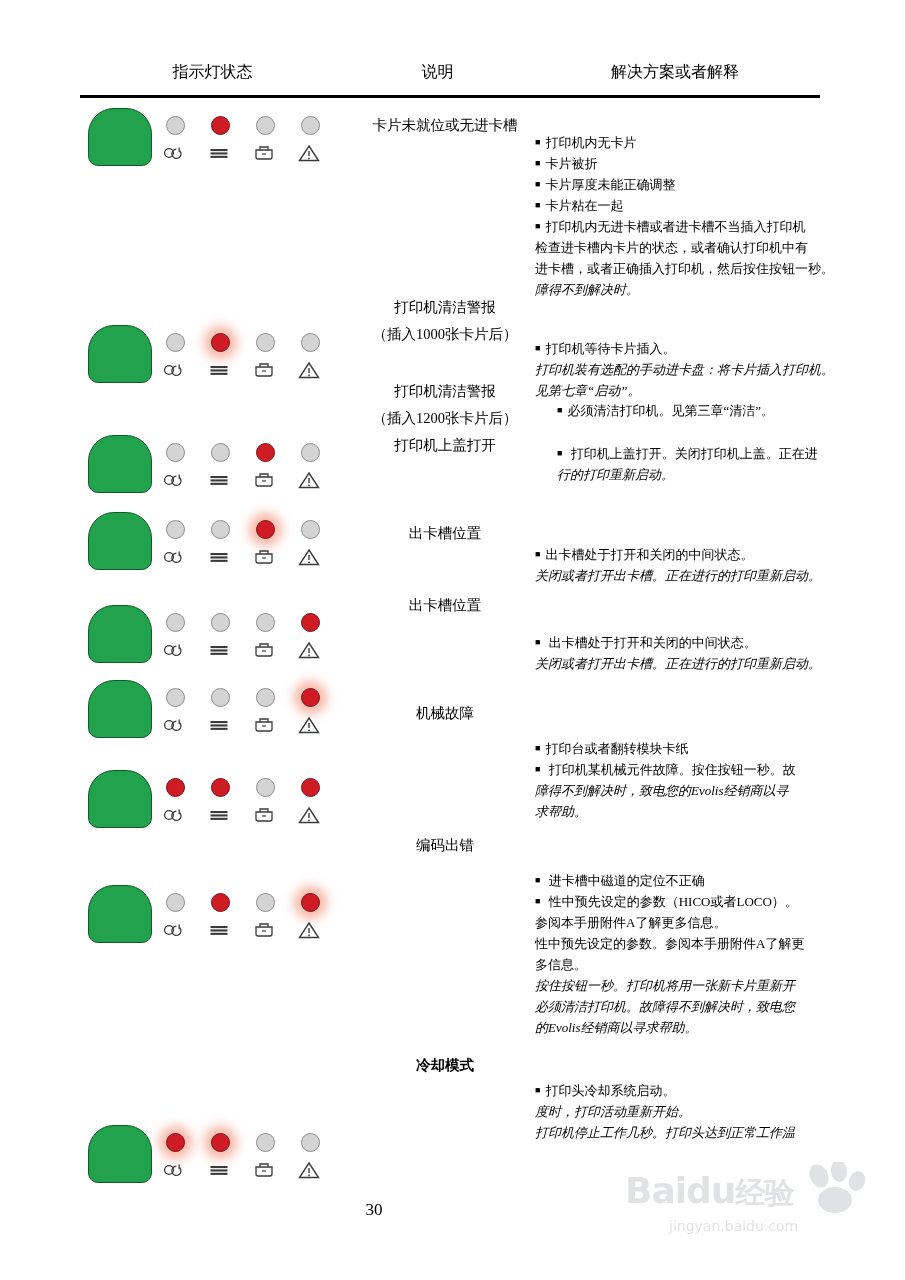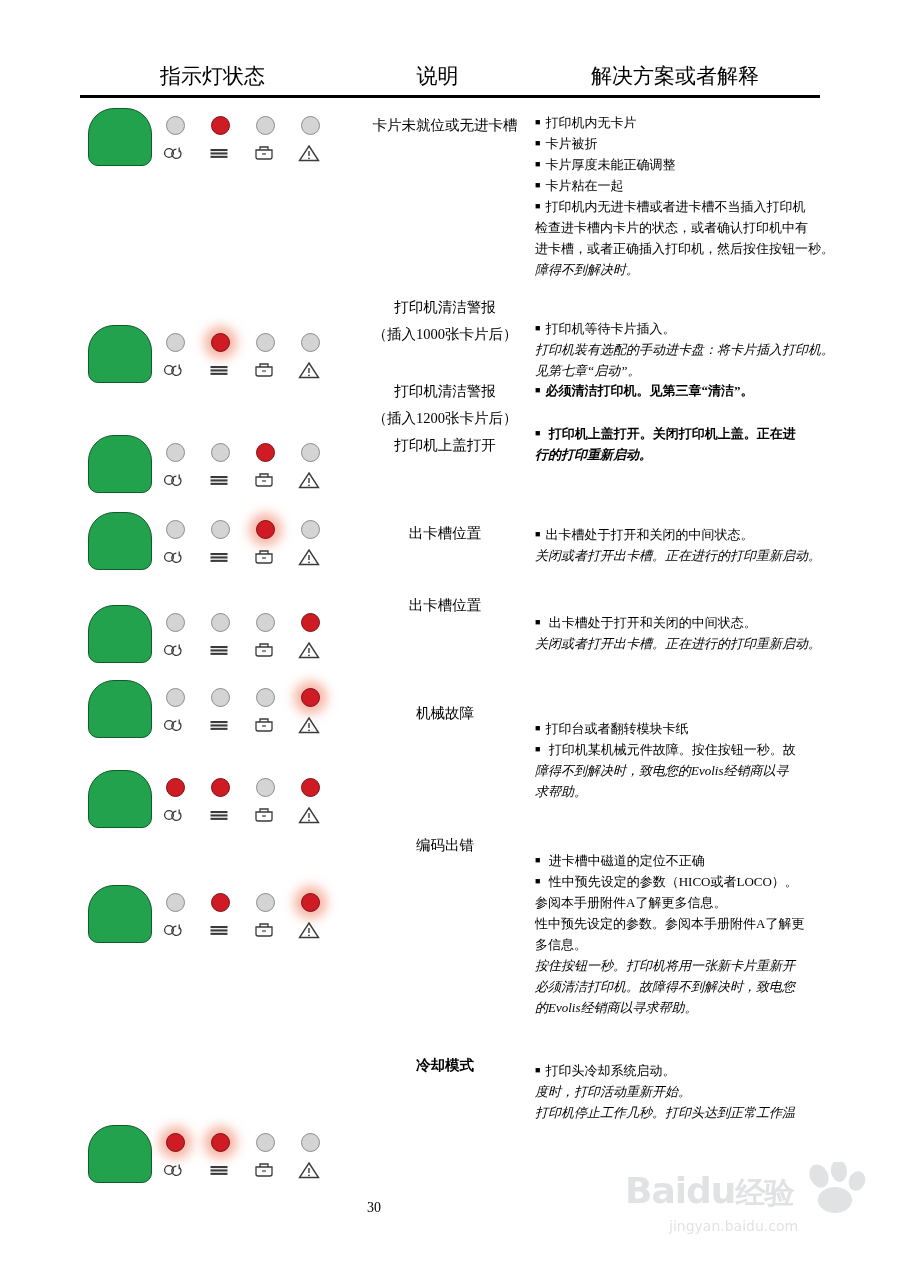--- a/index.html
+++ b/index.html
@@ -21,21 +21,21 @@
     height: 1280px;
   }
   
   .table-header {
     position: absolute;
     left: 80px;
     top: 62px;
     width: 740px;
     display: flex;
     align-items: flex-start;
-    font-size: 21px;
+    font-size: 16px;
   }
   .th {
     text-align: center;
     font-family: "Liberation Serif", serif;
   }
   .th-leds  { width: 265px; }
   .th-desc  { width: 185px; }
   .th-sol   { width: 290px; }
   .header-rule {
     position: absolute;
@@ -107,38 +107,39 @@
     text-align: center;
     font-size: 14.5px;
     line-height: 1.85;
   }
   .sol {
     position: absolute;
     width: 300px;
     font-size: 13px;
     line-height: 1.62;
     text-align: justify;
+    margin-top: 20px;
   }
   .sol p { margin: 0; }
   .sol .bullet::before {
     content: "\25A0";
     font-size: 9px;
     vertical-align: 2px;
     margin-right: 5px;
   }
   .sol .ital { font-style: italic; }
 
   
   .page-number {
     position: absolute;
     left: 0;
     top: 1200px;
     width: 748px;
     text-align: center;
-    font-size: 14px;
+    font-size: 17px;
   }
   
   .watermark {
     position: absolute;
     right: 36px;
     bottom: 38px;
     width: 250px;
     height: 80px;
     opacity: 0.30;
     pointer-events: none;
@@ -287,21 +288,21 @@
               <line x1="12" y1="8" x2="12" y2="13" stroke="#3a3a3a" stroke-width="1.4"></line>
               <circle cx="12" cy="15.3" r="0.9" fill="#3a3a3a"></circle>
             </svg></span>
         </div>
       </div>
       <div class="desc" style="left: 345px; top: 378px;">
         <div>打印机清洁警报</div>
         <div>（插入1200张卡片后）</div>
         <div>打印机上盖打开</div>
       </div>
-      <div class="sol" style="left: 535px; top: 380px; font-weight: bold;">
+      <div class="sol" style="left: 557px; top: 380px;">
         <p class="bullet">必须清洁打印机。见第三章“清洁”。</p>
         <p style="height: 22px;"></p>
         <p class="bullet"> 打印机上盖打开。关闭打印机上盖。正在进</p>
         <p class="ital">行的打印重新启动。</p>
       </div>
       <div class="led-group" style="left: 80px; top: 512px;">
         <div class="green-btn"></div>
         <div class="led-row">
           <div class="led p0"></div>
           <span class="icon p0"><svg viewBox="0 0 24 20" width="24" height="20">

